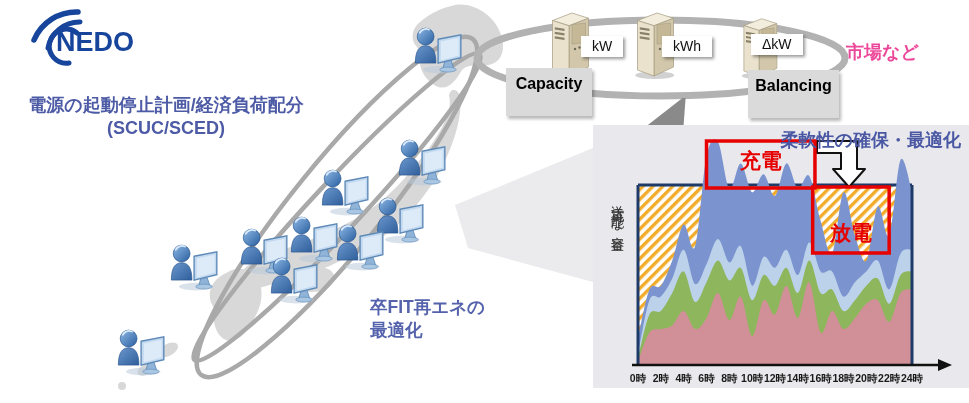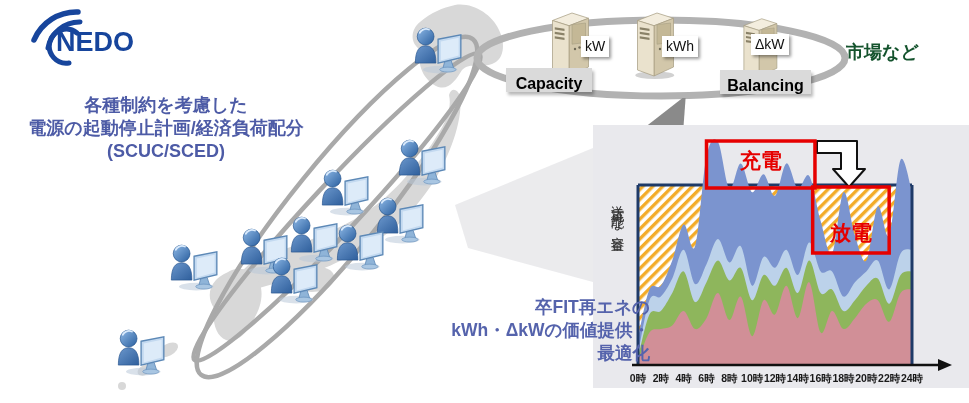--- a/index.html
+++ b/index.html
@@ -6,30 +6,30 @@
   #stage{position:relative;width:969px;height:403px;background:#ffffff;overflow:hidden;
          font-family:"Liberation Sans",sans-serif;}
   #stage svg{display:block;}
   #bg-svg{position:absolute;left:0;top:0;}
   
   #logo{position:absolute;left:20px;top:6px;}
   
   #left-note{position:absolute;left:0px;top:94px;width:332px;text-align:center;
              font-weight:bold;font-size:18px;line-height:23px;color:#4d5ba6;}
   
-  #bottom-note{position:absolute;left:370px;top:296px;width:280px;text-align:right;
+  #bottom-note{position:absolute;left:370px;top:296px;width:280px;text-align:left;
                font-weight:bold;font-size:17.5px;line-height:23px;color:#5563ac;}
   
   .server{position:absolute;width:48px;}
   .server svg{width:100%;height:auto;}
   .chip{position:absolute;background:#ffffff;box-shadow:2px 2px 3px rgba(0,0,0,.4);
-        padding:0 4px;font-size:14px;line-height:21px;color:#111;white-space:nowrap;}
+        padding:0 11px;font-size:14px;line-height:21px;color:#111;white-space:nowrap;}
   .mbox{position:absolute;background:#dadada;box-shadow:2px 3px 3px rgba(0,0,0,.28);
-        font-weight:bold;font-size:16px;text-align:center;color:#000;line-height:32px;height:24px;}
-  #market-label{position:absolute;left:846px;top:40px;font-size:18px;font-weight:bold;color:#14532d;}
+        font-weight:bold;font-size:16px;text-align:center;color:#000;line-height:32px;height:48px;}
+  #market-label{position:absolute;left:846px;top:40px;font-size:18px;font-weight:bold;color:#ec4899;}
   
   #flex-panel{position:absolute;left:593px;top:125px;width:376px;height:263px;background:#e9e9ed;}
   #chart-svg{position:absolute;left:0;top:0;}
   #panel-title{position:absolute;right:8px;top:3px;font-weight:bold;font-size:18px;color:#4a58a3;}
   #ylabel{position:absolute;left:15px;top:70px;height:178px;writing-mode:vertical-rl;
           font-size:13.5px;letter-spacing:3px;color:#333;display:flex;align-items:center;}
   
   #rotate-icon{position:absolute;left:630px;top:98px;}
   .person{position:absolute;width:52px;height:52px;}
   .person svg{width:52px;height:52px;}
@@ -111,21 +111,20 @@
       <g fill="none" stroke="#17459c" stroke-linecap="round">
         <path d="M58,6 A46,46 0 0 0 14,34" stroke-width="5.5"></path>
         <path d="M60,16 A32,32 0 0 0 28,42" stroke-width="5"></path>
         <path d="M57,27 A17,17 0 1 0 49,57" stroke-width="5"></path>
       </g>
       <text x="36" y="45" font-size="27" font-weight="bold" fill="#17459c">NEDO</text>
     </svg>
   </div>
 
   <div id="left-note">
-    <span class="note-line" style="display:block">各種制約を考慮した</span>
     <span class="note-line" style="display:block">電源の起動停止計画/経済負荷配分</span>
     <span class="note-line" style="display:block">(SCUC/SCED)</span>
   </div>
 
   <div class="server" style="left:545px;top:10px">
     <svg viewBox="0 0 64 92">
         <use href="#sym-server"></use>
       </svg>
   </div>
   <div class="server" style="left:630px;top:10px">
@@ -135,21 +134,21 @@
   </div>
   <div class="server" style="left:737px;top:16px;width:44px">
     <svg viewBox="0 0 64 92">
         <use href="#sym-server"></use>
       </svg>
   </div>
   <div class="chip" style="left:581px;top:36px">kW</div>
   <div class="chip" style="left:662px;top:36px">kWh</div>
   <div class="chip" style="left:751px;top:34px">ΔkW</div>
   <div class="mbox" style="left:506px;top:68px;width:86px">Capacity</div>
-  <div class="mbox" style="left:720px;top:70px;width:91px">Balancing</div>
+  <div class="mbox" style="left:748px;top:70px;width:91px">Balancing</div>
   <div id="market-label">市場など</div>
 
   <svg id="rotate-icon" width="74" height="80" viewBox="0 0 74 80">
     <ellipse cx="34" cy="40" rx="23" ry="10" transform="rotate(-12 34 40)" fill="none" stroke="#8f8f8f" stroke-width="3"></ellipse>
     <line x1="18" y1="68" x2="48" y2="12" stroke="#8a8a8a" stroke-width="5.5" marker-start="url(#rotArrow)" marker-end="url(#rotArrow)"></line>
   </svg>
 
   <div id="flex-panel">
     <svg id="chart-svg" width="376" height="263" viewBox="0 0 376 263">
       <g id="g-areas">
@@ -178,26 +177,26 @@
           <text x="250.5" y="257" text-anchor="middle" font-size="10.5" font-weight="700" fill="#1a1a1a">18時</text>
           <text x="273.33333333333337" y="257" text-anchor="middle" font-size="10.5" font-weight="700" fill="#1a1a1a">20時</text>
           <text x="296.16666666666663" y="257" text-anchor="middle" font-size="10.5" font-weight="700" fill="#1a1a1a">22時</text>
           <text x="319" y="257" text-anchor="middle" font-size="10.5" font-weight="700" fill="#1a1a1a">24時</text>
           <rect x="113.5" y="16" width="108.45833333333334" height="47" fill="none" stroke="#e60000" stroke-width="3.5"></rect>
           <text x="167.72916666666669" y="37.150000000000006" text-anchor="middle" dominant-baseline="middle" font-size="21" font-weight="bold" fill="#e60000">充電</text>
           <rect x="219.67499999999998" y="62" width="76.49166666666665" height="66" fill="none" stroke="#e60000" stroke-width="3.5"></rect>
           <text x="257.9208333333333" y="109.52" text-anchor="middle" dominant-baseline="middle" font-size="21" font-weight="bold" fill="#e60000">放電</text>
         </g>
     </svg>
+    <div id="panel-title">柔軟性の確保・最適化</div>
     <div id="ylabel">送電可能な容量</div>
   </div>
 
   <div id="bottom-note">
     <span style="display:block">卒FIT再エネの</span>
-    <span style="display:block">kWh・ΔkWの価値提供・</span>
     <span style="display:block">最適化</span>
   </div>
 
 <div class="person" style="left: 411px; top: 23px;">
       <svg viewBox="0 0 96 96">
         <use href="#sym-person"></use>
       </svg>
     </div>
     <div class="person" style="left: 395px; top: 135px;">
       <svg viewBox="0 0 96 96">

